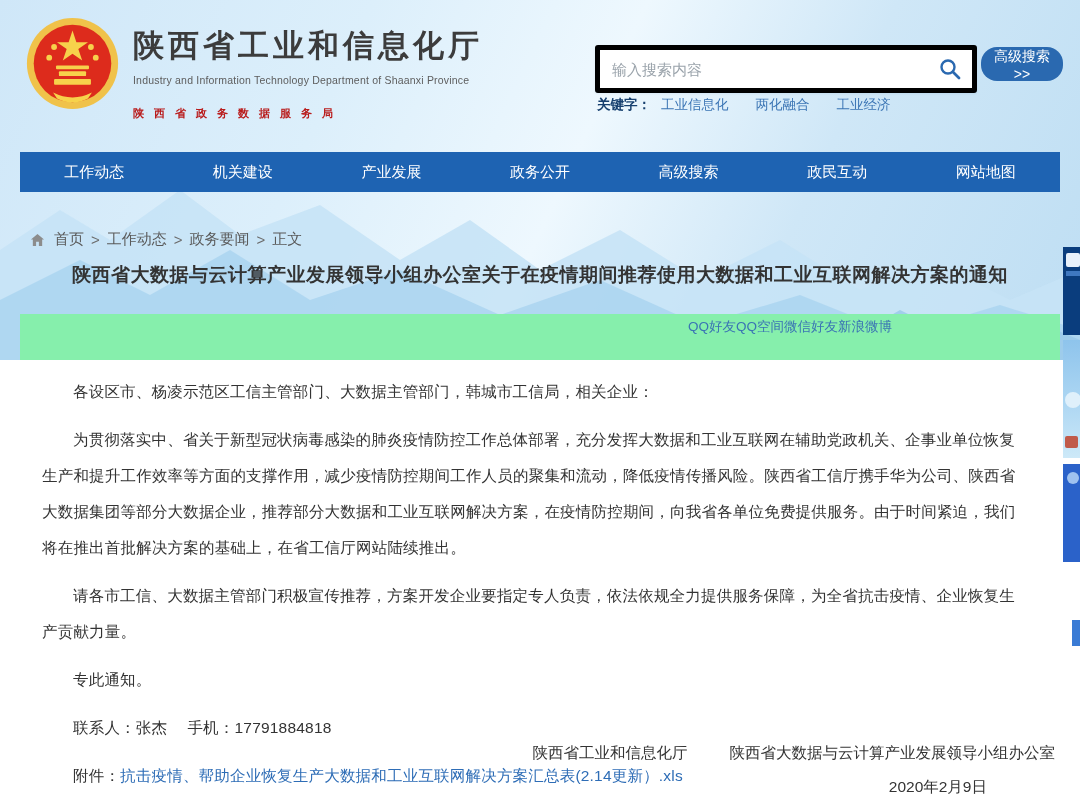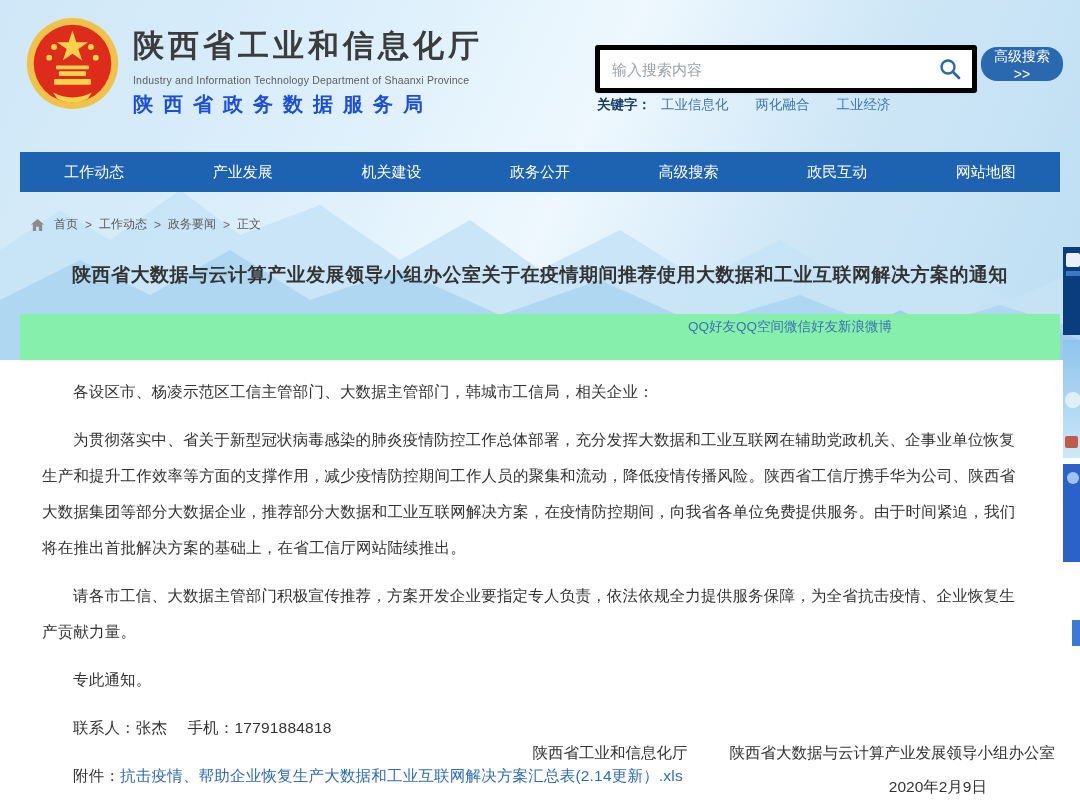--- a/index.html
+++ b/index.html
@@ -9,21 +9,21 @@
   
   .hero{position:absolute;left:0;top:0;width:1080px;height:360px;
         background:linear-gradient(115deg,#cfe7f8 0%,#dcEFfb 30%,#eef8fe 52%,#cfe7f7 72%,#bedef3 100%);}
   .hero svg{position:absolute;left:0;bottom:0;display:block;}
 
   
   .logo{position:absolute;left:24px;top:15px;width:97px;height:97px;}
   .brand{position:absolute;left:133px;top:25px;}
   .brand-title{font-size:31px;font-weight:bold;color:#3c3c3c;letter-spacing:4px;}
   .brand-en{font-size:10.5px;color:#5d5d5d;margin-top:7px;letter-spacing:.2px;}
-  .brand-sub{font-size:20px;font-weight:bold;color:#1d4ed8;letter-spacing:10px;margin-top:5px;}
+  .brand-sub{font-size:11px;font-weight:bold;color:#b91c1c;letter-spacing:10px;margin-top:20px;}
 
   
   .search-box{position:absolute;left:595px;top:45px;width:372px;height:38px;background:#fff;
               border:5px solid #000000;border-radius:3px;display:flex;align-items:flex-end;
               box-shadow:0 1px 2px rgba(40,90,140,.08);}
   .search-input{flex:1;height:100%;border:0;outline:0;background:transparent;padding:0 12px;
                 font-size:15px;color:#333;font-family:inherit;}
   .search-input::placeholder{color:#9aa3ab;}
   .search-btn{width:44px;height:100%;border:0;background:transparent;cursor:pointer;
               display:flex;align-items:center;justify-content:center;}
@@ -32,21 +32,21 @@
   .keywords{position:absolute;left:597px;top:96px;font-size:13.5px;display:flex;align-items:flex-start;}
   .kw-label{color:#17406f;font-weight:bold;margin-right:10px;}
   .kw-link{color:#3a74b4;margin-right:27px;cursor:pointer;text-decoration:none;}
 
   
   .nav{position:absolute;left:20px;top:152px;width:1040px;height:40px;background:#1e63b2;display:flex;}
   .nav-item{flex:1;display:flex;align-items:center;justify-content:center;color:#fff;
             font-size:15px;cursor:pointer;}
 
   
-  .breadcrumb{position:absolute;left:30px;top:216px;font-size:12px;color:#5a5a5a;
+  .breadcrumb{position:absolute;left:30px;top:230px;font-size:15px;color:#5a5a5a;
               display:flex;align-items:center;}
   .crumb{color:#5a5a5a;cursor:pointer;}
   .crumb-sep{margin:0 7px;color:#6b6b6b;}
   .home-icon{margin-right:9px;display:flex;align-items:center;}
 
   
   .article-title{position:absolute;left:30px;right:30px;top:262px;text-align:center;
                  font-size:19px;font-weight:bold;color:#333;letter-spacing:.5px;}
   .meta-bar{position:absolute;left:20px;top:314px;width:1040px;height:46px;background:#86efac;}
   .share-row{position:absolute;top:4px;left:668px;font-size:13.5px;color:#3a74b4;}
@@ -124,22 +124,22 @@
 
   <div class="keywords">
     <span class="kw-label">关键字：</span>
     <a class="kw-link">工业信息化</a>
     <a class="kw-link">两化融合</a>
     <a class="kw-link">工业经济</a>
   </div>
 
   <div class="nav">
     <div class="nav-item">工作动态</div>
+    <div class="nav-item">机关建设</div>
     <div class="nav-item">产业发展</div>
-    <div class="nav-item">机关建设</div>
     <div class="nav-item">政务公开</div>
     <div class="nav-item">高级搜索</div>
     <div class="nav-item">政民互动</div>
     <div class="nav-item">网站地图</div>
   </div>
 
   <div class="breadcrumb">
     <span class="home-icon">
       <svg width="15" height="14" viewBox="0 0 16 15">
         <path d="M8,1 L15,7 13,7 13,14 9.5,14 9.5,9.5 6.5,9.5 6.5,14 3,14 3,7 1,7 Z" fill="#8c8c8c"></path>

